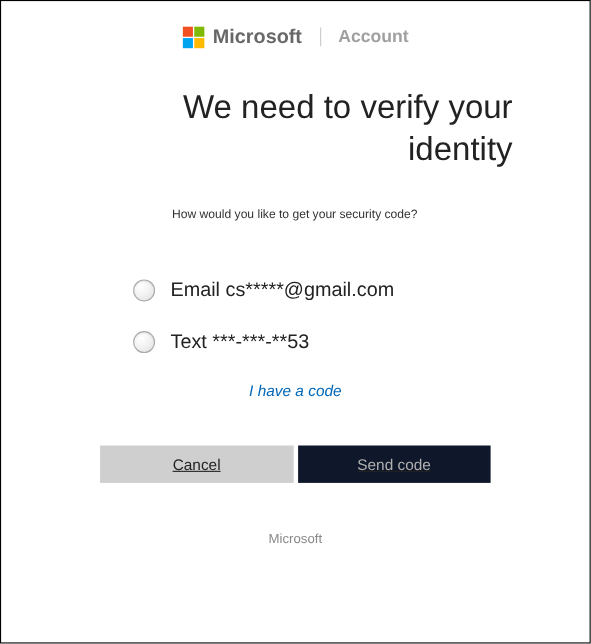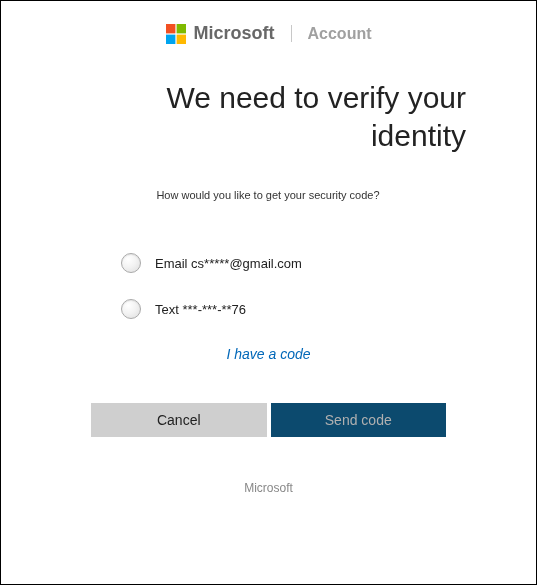--- a/index.html
+++ b/index.html
@@ -63,56 +63,57 @@
     }
     .radio {
       width: 20px; height: 20px;
       border: 1px solid #aaa;
       border-radius: 50%;
       background: radial-gradient(circle at 35% 30%, #fff 0%, #f3f3f3 45%, #ddd 100%);
       box-shadow: inset 0 1px 1px rgba(0,0,0,0.08);
       flex-shrink: 0;
     }
     .option-label {
-      font-size: 13px;
+      font-size: 18px;
       color: #222;
       text-align: right;
     }
     .link-row {
       text-align: center;
       margin-top: 6px;
       font-style: italic;
     }
     .link {
       color: #0067b8;
       font-size: 14px;
       text-decoration: none;
       cursor: pointer;
     }
     .buttons {
       display: flex;
       justify-content: center;
       gap: 4px;
       margin: 40px 0 0 0;
       padding: 0 90px;
+      text-decoration: underline;
     }
     .btn {
       flex: 1;
       height: 34px;
       border: none;
       font-size: 14px;
       font-family: inherit;
       cursor: pointer;
     }
     .btn-cancel {
       background: #cfcfcf;
       color: #222;
     }
     .btn-send {
-      background: #0c4a6e;
+      background: #0f172a;
       color: #b0b0b0;
       cursor: default;
     }
     .footer {
       text-align: center;
       font-size: 12px;
       color: #888;
       margin-top: 44px;
     }
   </style>
@@ -137,21 +138,21 @@
 
 <p class="subtitle">How would you like to get your security code?</p>
 
 <div class="options">
   <div class="option">
     <span class="radio"></span>
     <span class="option-label">Email cs*****@gmail.com</span>
   </div>
   <div class="option">
     <span class="radio"></span>
-    <span class="option-label">Text ***-***-**76</span>
+    <span class="option-label">Text ***-***-**53</span>
   </div>
 </div>
 
 <div class="link-row">
   <a class="link">I have a code</a>
 </div>
 
 <div class="buttons">
   <button class="btn btn-cancel">Cancel</button>
   <button class="btn btn-send" disabled="">Send code</button>

